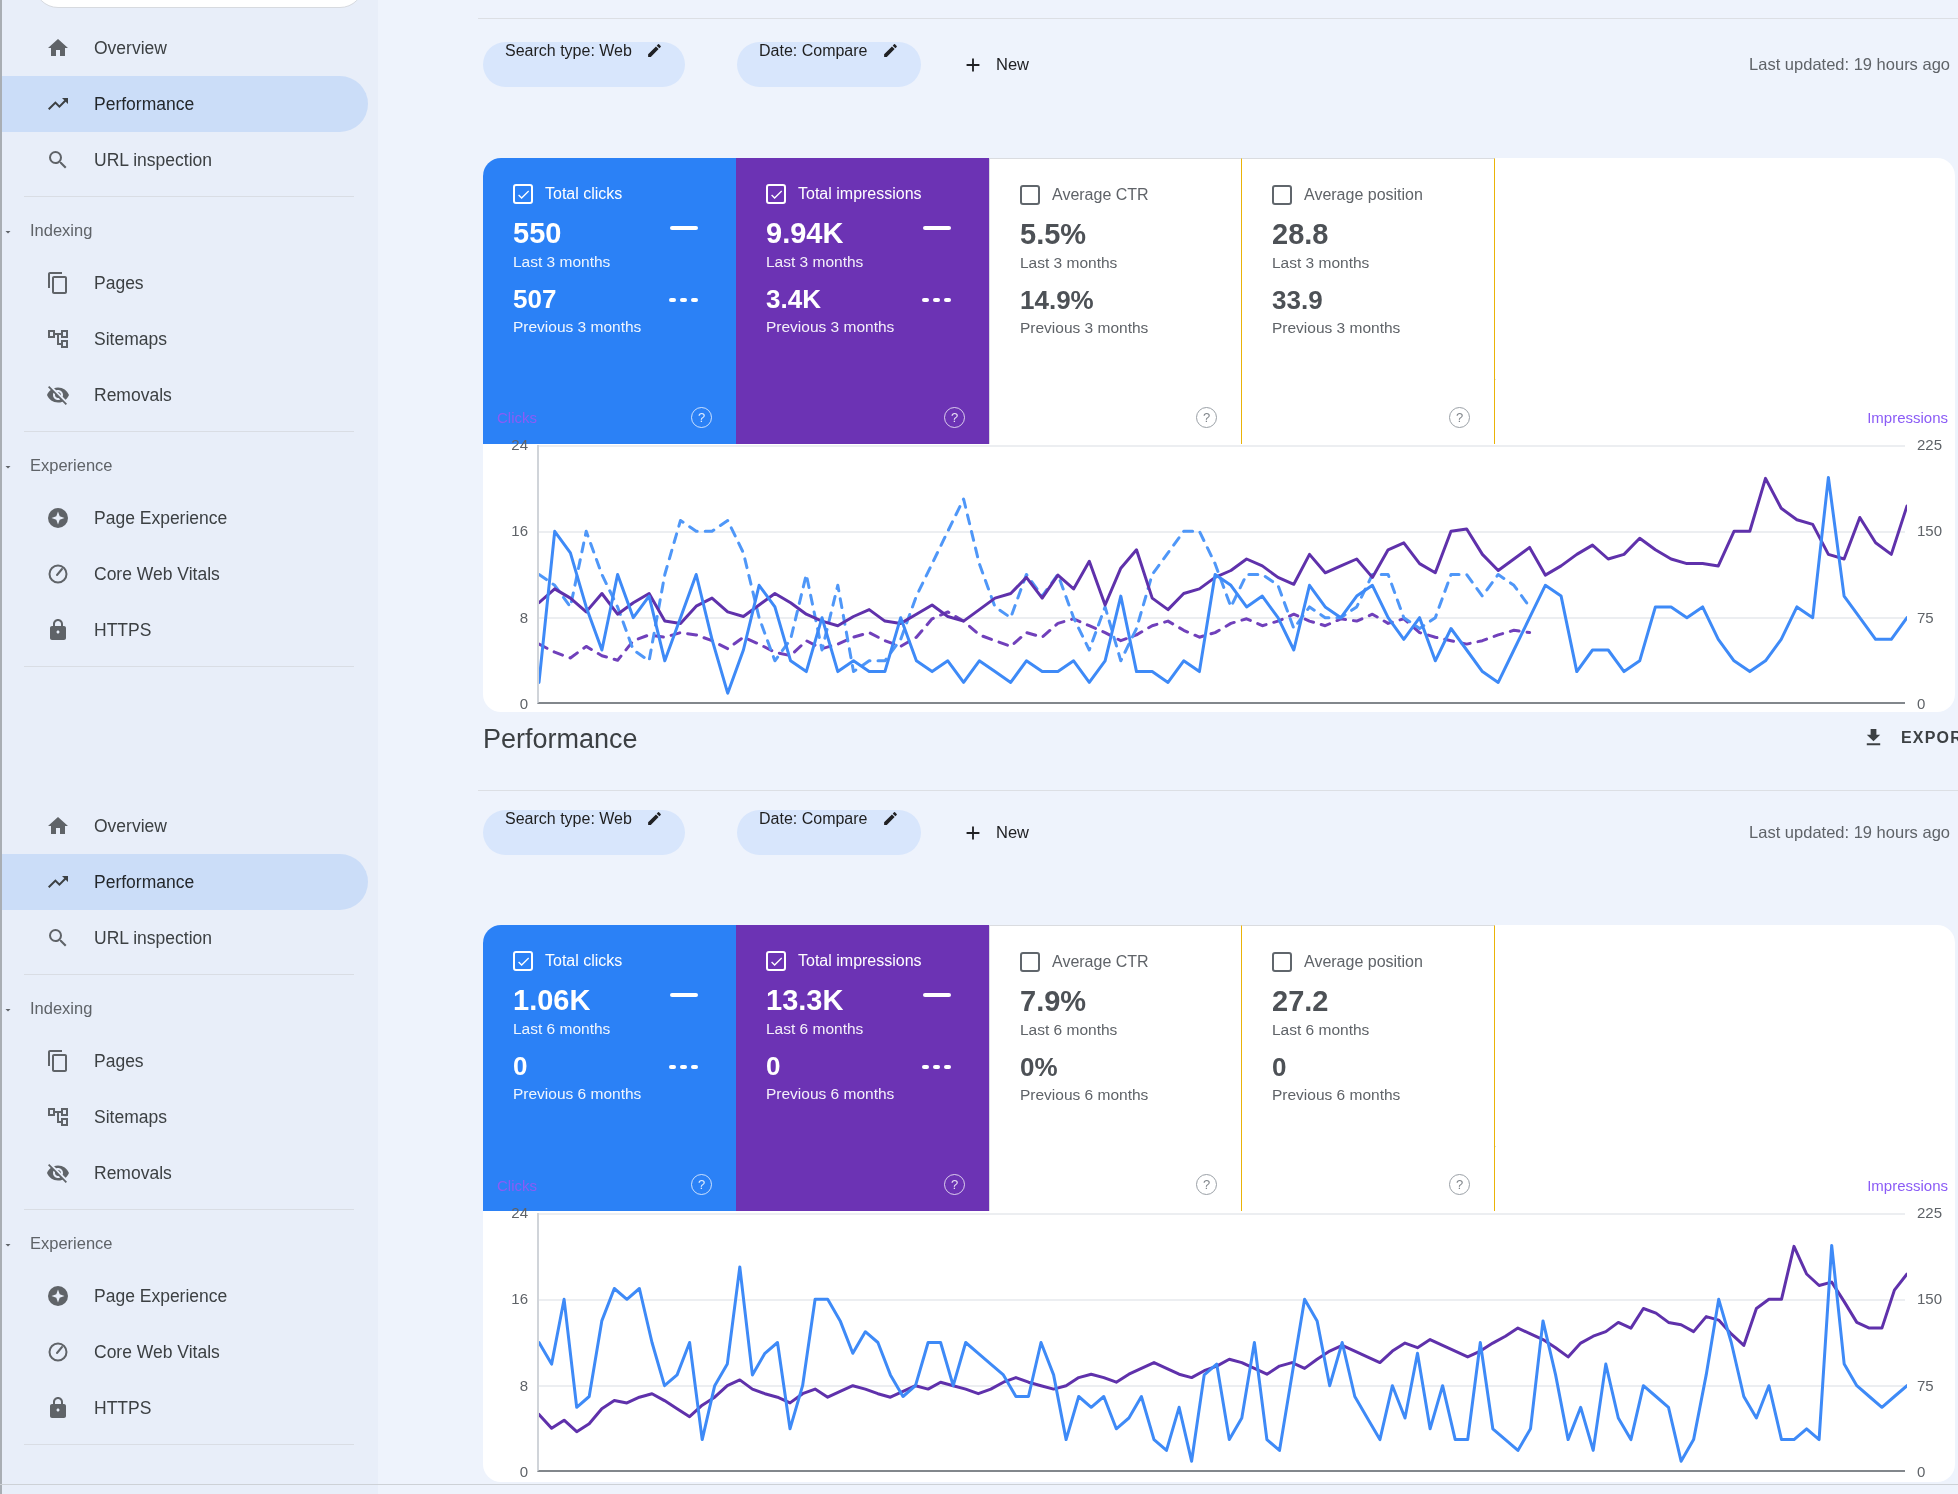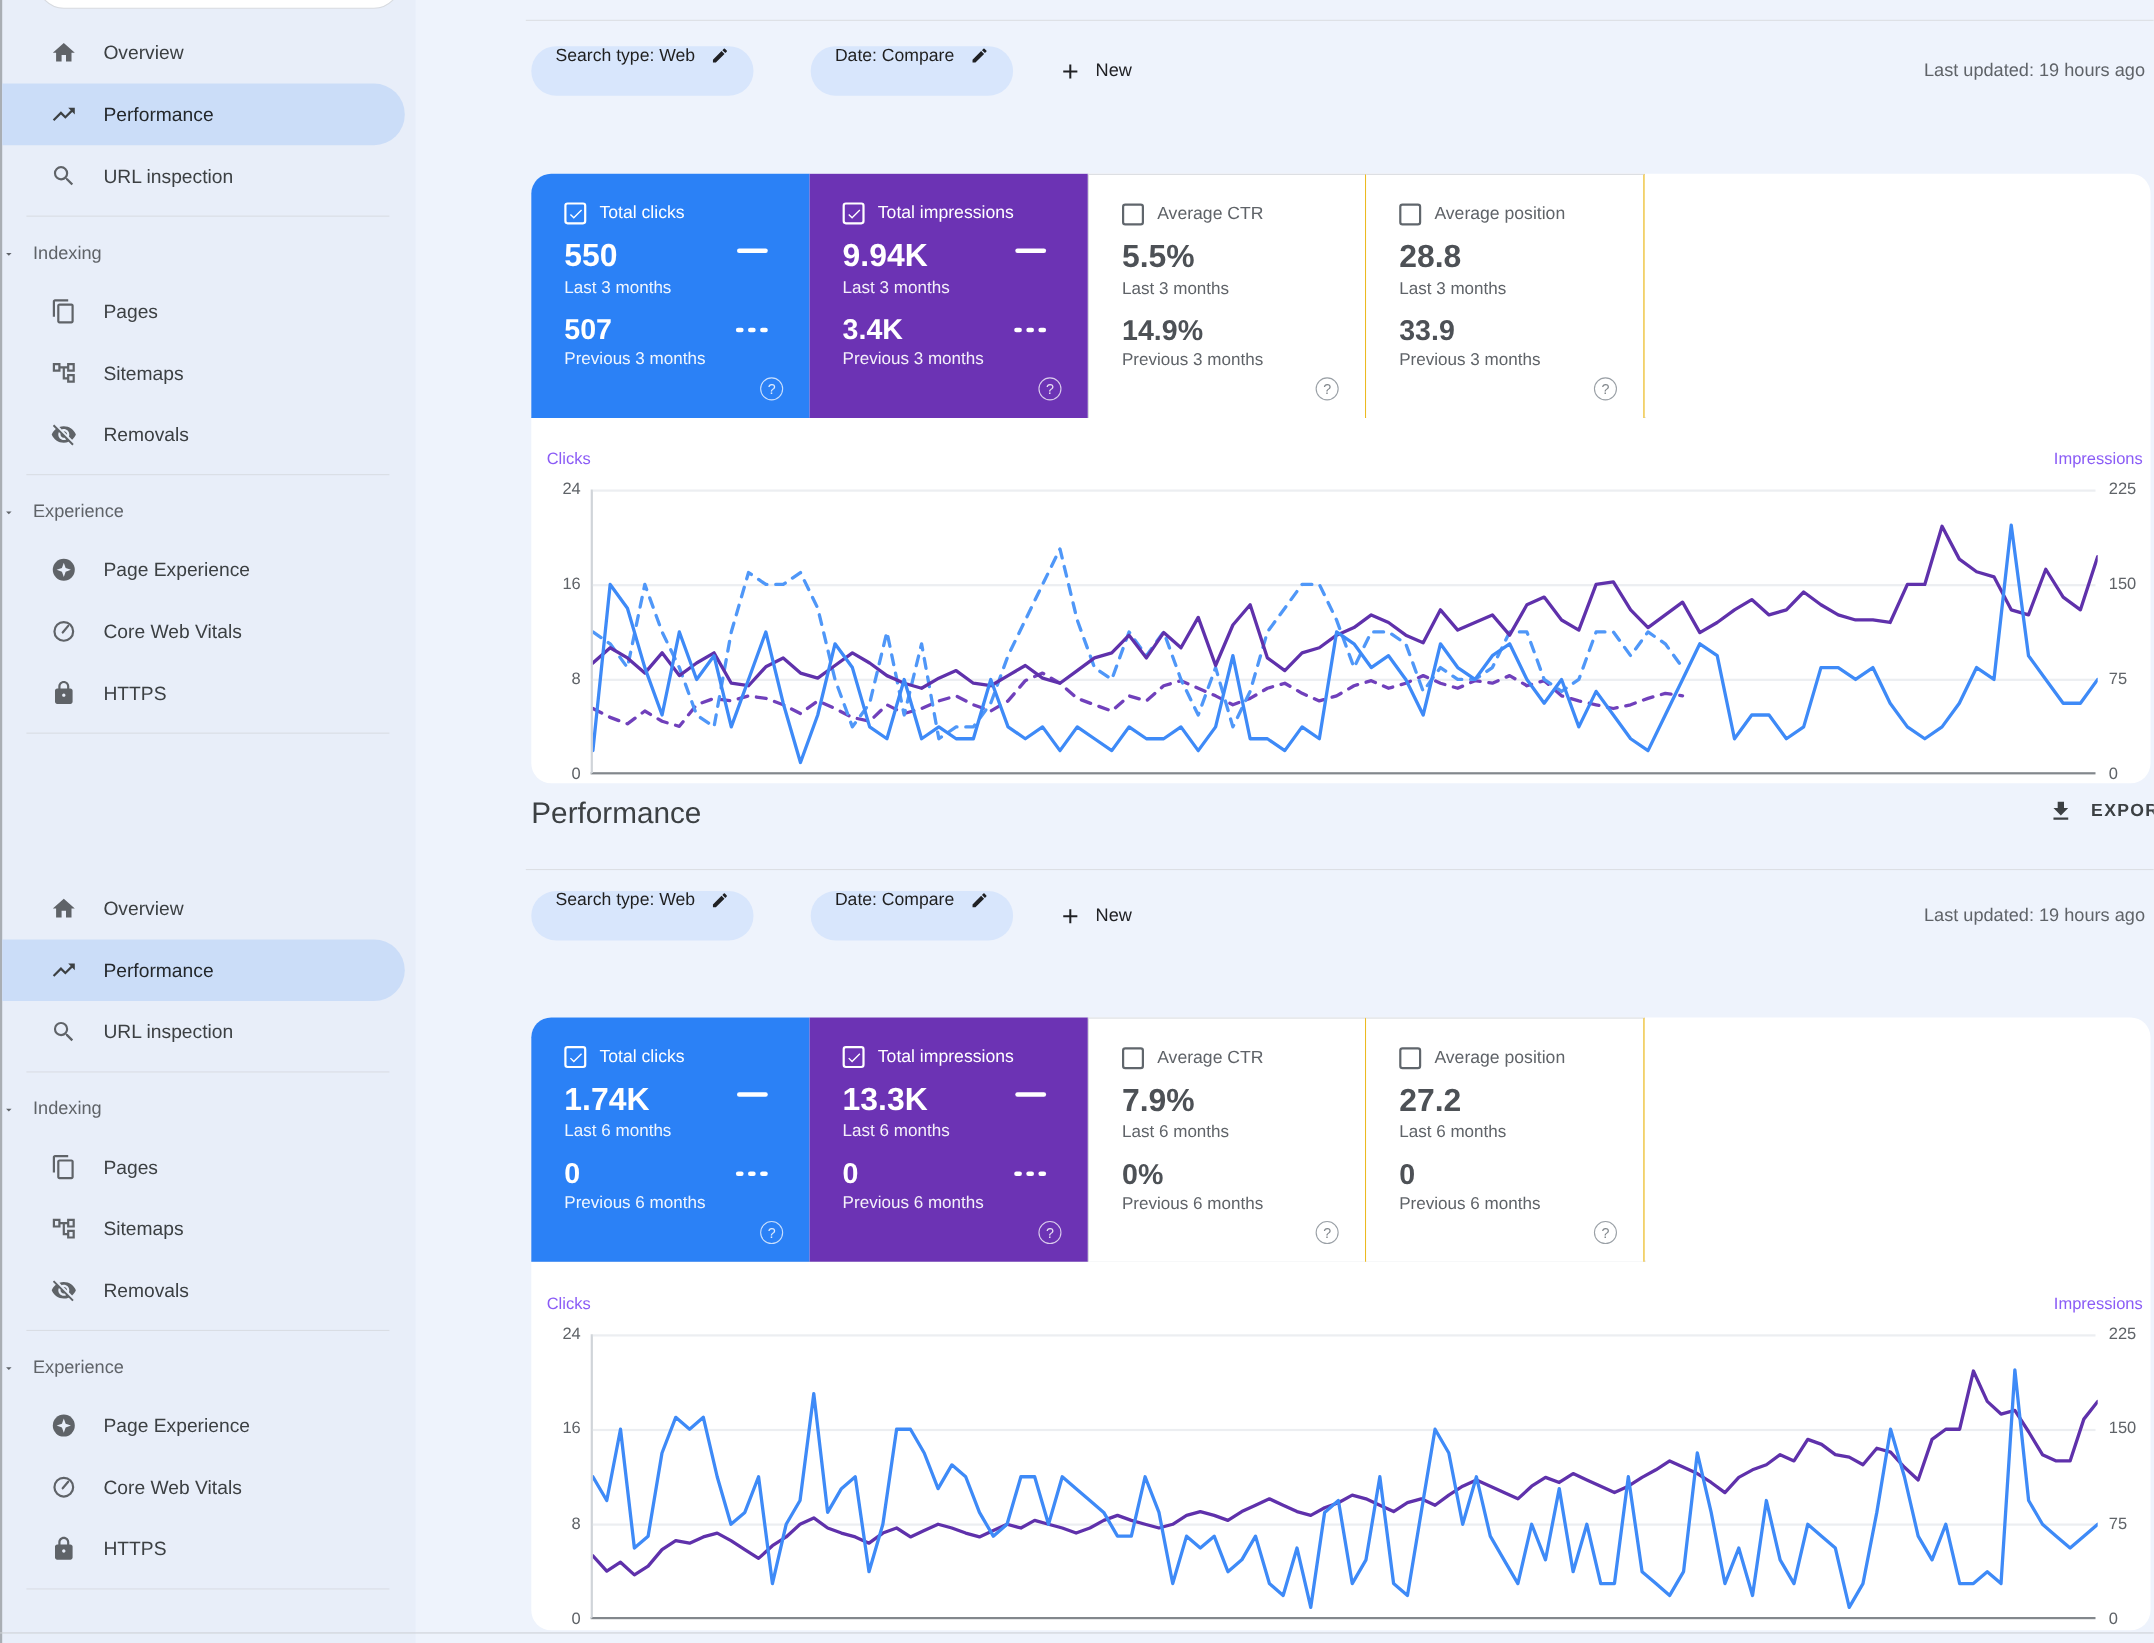--- a/index.html
+++ b/index.html
@@ -50,21 +50,21 @@
   .new-btn .plus { width:22px; height:22px; color:#202124; }
   .last-updated { position:absolute; right:8px; height:45px; display:flex; align-items:center;
                   font-size:16.5px; color:#5f6368; }
 
   .panel { position:absolute; left:105px; right:3px; background:#fff; border-radius:18px; }
   #panel-1 { top:158px; height:554px; }
   #panel-2 { top:925px; height:557px; }
 
   .cards-row { position:absolute; left:0; top:0; width:1013px; height:222px; display:flex;
                border-bottom:1px solid #dadce0; }
-  .metric-card { width:253px; height:222px; position:relative; padding:26px 0 0 30px; cursor:pointer; }
+  .metric-card { width:253px; height:286px; position:relative; padding:26px 0 0 30px; cursor:pointer; }
   .metric-card.white { background:#fff; border-top:1px solid #dadce0; border-right:1px solid #eab308; }
   .metric-card.white:nth-child(3) { border-left:1px solid #dadce0; }
   .metric-card.first { border-top-left-radius:18px; }
   .mc-head { display:flex; align-items:center; gap:12px; }
   .mc-checkbox { width:20px; height:20px; border-radius:3px; flex:0 0 20px;
                  display:flex; align-items:center; justify-content:center; }
   .mc-checkbox.on  { border:2px solid #fff; }
   .mc-checkbox.off { border:2px solid #60666c; }
   .mc-title { font-size:16px; }
   .mc-val1 { font-size:29px; font-weight:bold; margin-top:13px; }
@@ -406,21 +406,21 @@
     <div class="cards-row" id="cards-row-1">
         <div class="metric-card colored first" style="background: rgb(43, 129, 246);">
           <div class="mc-head">
             <span class="mc-checkbox on">
               <svg width="15" height="15" viewBox="0 0 24 24">
                 <path fill="#fff" d="M9 16.17L4.83 12l-1.42 1.41L9 19 21 7l-1.41-1.41z"></path>
               </svg>
             </span>
             <span class="mc-title">Total clicks</span>
           </div>
-          <div class="mc-val1">1.74K</div>
+          <div class="mc-val1">1.06K</div>
           <div class="mc-lab">Last 6 months</div>
           <div class="mc-val2">0</div>
           <div class="mc-lab">Previous 6 months</div>
           <span class="dash-cur"></span>
           <span class="dash-prev">
             <i></i>
             <i></i>
             <i></i>
           </span>
           <span class="help-ic">?</span>

